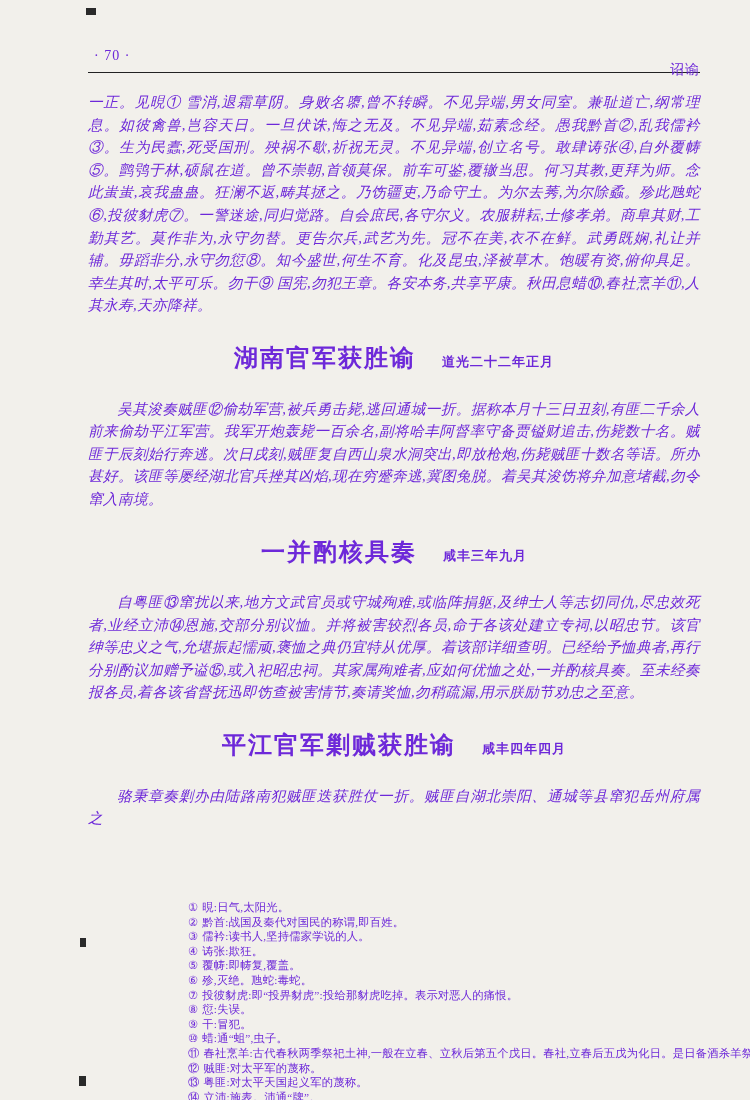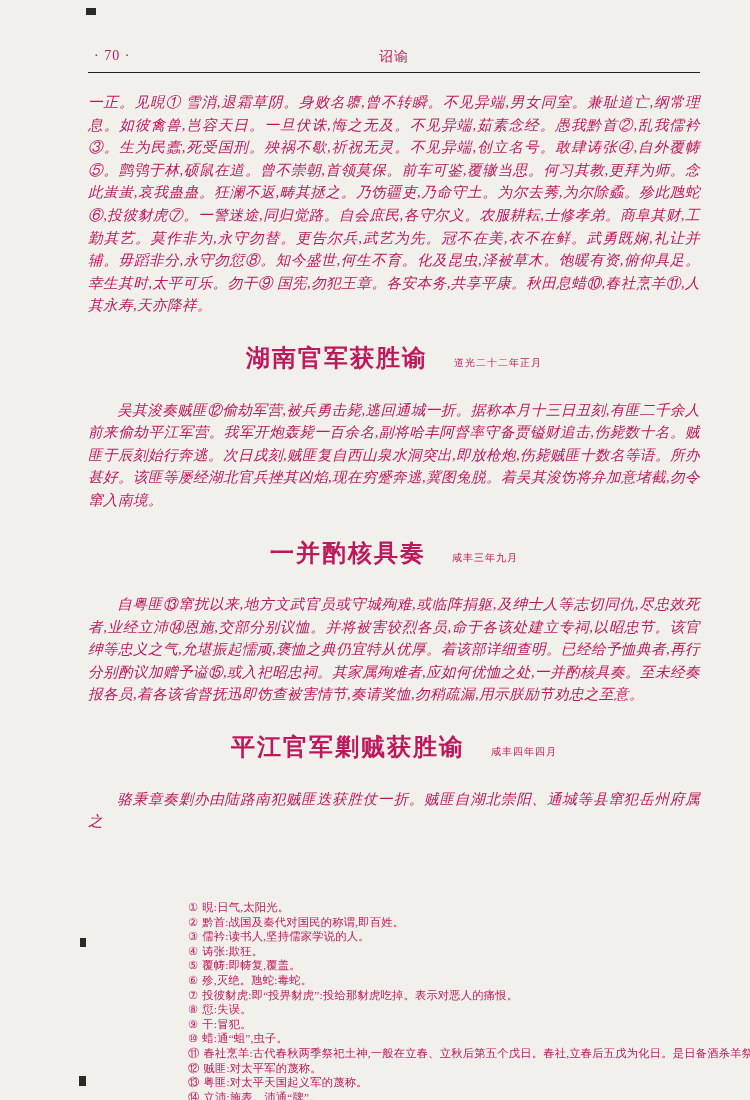--- a/index.html
+++ b/index.html
@@ -3,21 +3,21 @@
 <meta charset="utf-8">
 <style>
   * { margin: 0; padding: 0; box-sizing: border-box; }
   html, body { background: #888; }
   .page {
     position: relative;
     width: 750px;
     height: 1100px;
     margin: 0 auto;
     background: #f2f0eb;
-    color: #be185d;
+    color: #6d28d9;
     font-family: "Liberation Serif", serif;
     overflow: hidden;
   }
   .scan-mark { position: absolute; background: #2a2a2a; }
   .mark-top { left: 86px; top: 8px; width: 10px; height: 7px; }
   .mark-mid { left: 80px; top: 938px; width: 6px; height: 9px; }
   .mark-bot { left: 79px; top: 1076px; width: 7px; height: 10px; }
 
   .content {
     position: absolute;
@@ -25,21 +25,21 @@
     top: 48px;
     width: 612px;
   }
   .running-head {
     position: relative;
     height: 22px;
     font-size: 14px;
     letter-spacing: 1px;
   }
   .page-no { position: absolute; left: 6px; top: 0; }
-  .head-title { position: absolute; left: 0; right: 0; top: 0; text-align: center; }
+  .head-title { position: absolute; left: 0; right: 0; top: 13px; text-align: right; }
   .head-rule { border: none; border-top: 1.5px solid #222; margin-top: 2px; }
 
   .bodytext {
     margin-top: 18px;
     font-size: 14.6px;
     line-height: 22.6px;
     text-align: justify;
     text-justify: inter-ideograph;
     letter-spacing: 0.4px;
   }
@@ -51,22 +51,22 @@
     margin-top: 30px;
     margin-bottom: 24px;
     white-space: nowrap;
   }
   .section-title {
     font-size: 24px;
     font-weight: bold;
     letter-spacing: 2px;
   }
   .section-date {
-    font-size: 10px;
-    font-weight: normal;
+    font-size: 13px;
+    font-weight: bold;
     margin-left: 22px;
     letter-spacing: 1px;
   }
 
   .footnotes {
     position: absolute;
     left: 100px;
     top: 852px;
     width: 600px;
     font-size: 11.3px;

